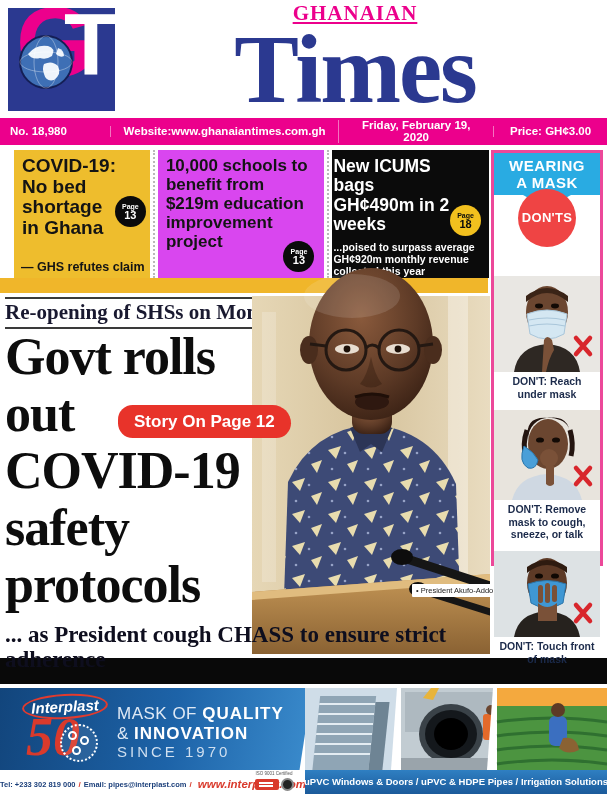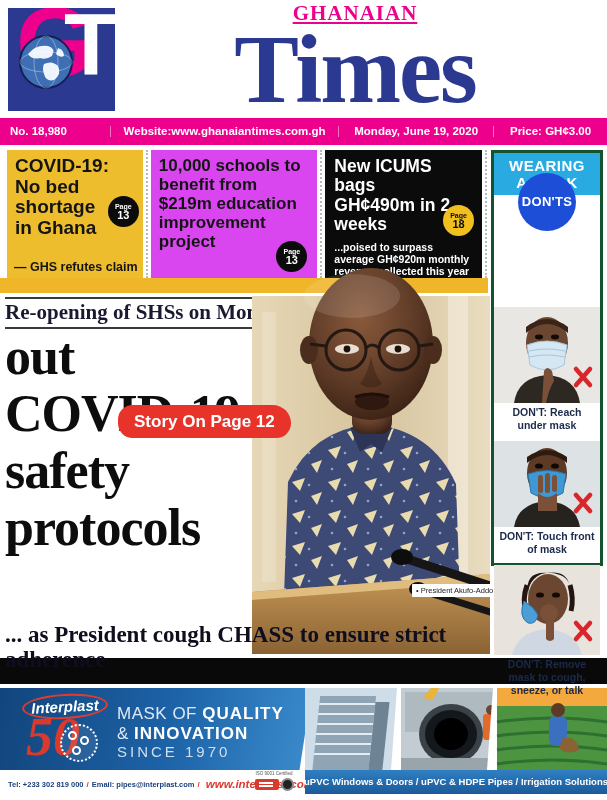--- a/index.html
+++ b/index.html
@@ -19,29 +19,29 @@
 
   
   .infobar { position:absolute; left:0; top:118px; width:607px; height:27px; background:#ec008c; display:flex; align-items:center; color:#fff; font:bold 11.5px/1 "Liberation Sans",sans-serif; }
   .infobar .cell { padding:0 10px; text-align:center; }
   .infobar .c1 { width:112px; text-align:left; }
   .infobar .c2 { width:233px; border-left:1px solid rgba(255,255,255,.45); }
   .infobar .c3 { width:158px; border-left:1px solid rgba(255,255,255,.45); }
   .infobar .c4 { width:116px; border-left:1px solid rgba(255,255,255,.45); }
 
   
-  .topstories { position:absolute; left:7px; top:150px; width:483px; height:128px; display:flex; }
+  .topstories { position:absolute; left:14px; top:150px; width:483px; height:128px; display:flex; }
   .vsep { border-left:2px dotted #b9b9b9; margin:0 3px; }
   .box { position:relative; height:128px; }
   .box1 { width:137px; background:#eebd2d; padding:6px 8px; }
   .box1 .t { font:bold 19px/1.08 "Liberation Sans",sans-serif; color:#141414; width:96px; }
   .box1 .s { position:absolute; left:7px; bottom:5px; font:bold 12.5px/1 "Liberation Sans",sans-serif; color:#141414; white-space:nowrap; }
   .box2 { width:168px; background:#d946ef; padding:6px 8px; }
   .box2 .t { font:bold 17px/1.12 "Liberation Sans",sans-serif; color:#141414; }
-  .box3 { width:158px; background:#0b0b0b; padding:7px 9px; }
+  .box3 { width:158px; background:#0b0b0b; padding:7px 1px; }
   .box3 .t { font:bold 17.5px/1.1 "Liberation Sans",sans-serif; color:#fff; width:120px; }
   .box3 .s { font:bold 10.5px/1.15 "Liberation Sans",sans-serif; color:#fff; margin-top:7px; }
   .pg { position:absolute; width:31px; height:31px; border-radius:50%; display:flex; flex-direction:column; align-items:center; justify-content:center; line-height:1; }
   .pg .pl { font:bold 7px/1 "Liberation Sans",sans-serif; }
   .pg .pn { font:bold 11px/1 "Liberation Sans",sans-serif; }
   .pg-dark { background:#0b0b0b; color:#fff; }
   .pg-yellow { background:#f2c01e; color:#0b0b0b; }
 
   
   .ystrip { position:absolute; left:0; top:278px; width:488px; height:15px; background:#f0b62a; }
@@ -50,43 +50,43 @@
   
   .photo { position:absolute; left:252px; top:252px; width:238px; height:402px; z-index:2; }
   .caption { position:absolute; left:412px; top:584px; background:#fff; padding:2px 4px; font:7.5px/1.2 "Liberation Sans",sans-serif; color:#222; z-index:4; border-radius:1px; }
 
   
   .headline { position:absolute; left:5px; top:328px; width:480px; z-index:3; font:bold 52px/57px "Liberation Serif",serif; color:#0d0d0d; letter-spacing:-1px; text-shadow:1.5px 0 0 #fff, -1.5px 0 0 #fff, 0 1.5px 0 #fff, 0 -1.5px 0 #fff; }
   .storybadge { position:absolute; left:118px; top:405px; background:#e8332a; color:#fff; font:bold 17px/1 "Liberation Sans",sans-serif; padding:8px 16px; border-radius:16px 20px 16px 16px; z-index:4; letter-spacing:0; }
   .subhead { position:absolute; left:5px; top:622px; width:483px; font:bold 23px/1.1 "Liberation Serif",serif; color:#0e0e1e; z-index:3; }
 
   
-  .maskpanel { position:absolute; left:491px; top:150px; width:112px; height:416px; background:#fff; border:3px solid #14532d; z-index:5; }
+  .maskpanel { position:absolute; left:491px; top:150px; width:112px; height:416px; background:#fff; border:3px solid #ec4899; z-index:5; }
   .maskhead { background:#29abe2; height:42px; text-align:center; padding-top:5px; font:bold 15px/1.1 "Liberation Sans",sans-serif; color:#fff; letter-spacing:.5px; }
   .notch { width:0; height:0; margin:0 auto; border-left:24px solid transparent; border-right:24px solid transparent; border-top:13px solid #29abe2; }
-  .dontsbadge { position:absolute; left:50%; top:20px; transform:translateX(-50%); width:58px; height:58px; border-radius:50%; background:#1d4ed8; color:#fff; font:bold 13px/58px "Liberation Sans",sans-serif; text-align:center; letter-spacing:.3px; }
+  .dontsbadge { position:absolute; left:50%; top:36px; transform:translateX(-50%); width:58px; height:58px; border-radius:50%; background:#ef4444; color:#fff; font:bold 13px/58px "Liberation Sans",sans-serif; text-align:center; letter-spacing:.3px; }
   .dontitem { text-align:center; }
   .dontitem svg { display:block; }
   .dont-cap { font:bold 10.5px/1.2 "Liberation Sans",sans-serif; color:#1b2a4a; padding:3px 4px 4px; }
-  .mi1 { margin-top:99px; }
+  .mi1 { margin-top:68px; }
 
   
   .blackbar { position:absolute; left:0; top:658px; width:607px; height:26px; background:#090909; }
   .ad { position:absolute; left:0; top:688px; width:607px; height:112px; background:#fff; }
   .adblue { position:absolute; left:0; top:0; width:312px; height:82px; background:linear-gradient(100deg,#12457c 0%, #1d63a8 55%, #3b8ccd 100%); clip-path:polygon(0 0, 100% 0, 96% 100%, 0 100%); }
   .ip-logo { position:absolute; left:22px; top:6px; width:86px; font:italic bold 15px/1 "Liberation Sans",sans-serif; color:#fff; text-align:center; border:2px solid #e23b2e; border-radius:50%; padding:3px 2px; transform:rotate(-3deg); }
   .fifty { position:absolute; left:26px; top:22px; font:italic bold 54px/1 "Liberation Serif",serif; color:#d93a2c; }
   .fifty-em { position:absolute; left:60px; top:36px; width:38px; height:38px; border:2px dotted #fff; border-radius:50%; background:rgba(255,255,255,.08); }
   .fifty-em i { position:absolute; width:9px; height:9px; border:2px solid #fff; border-radius:50%; }
   .adtext { position:absolute; left:117px; top:16px; color:#fff; }
   .adtext .l1, .adtext .l2 { font:17px/1.15 "Liberation Sans",sans-serif; color:#dfe9f5; letter-spacing:.5px; }
   .adtext b { color:#fff; letter-spacing:1px; }
   .adsince { position:absolute; left:117px; top:56px; font:15px/1 "Liberation Sans",sans-serif; color:#cfdff0; letter-spacing:3px; }
   .adphotos { position:absolute; left:305px; top:0; width:302px; height:82px; }
-  .adcontact { position:absolute; left:0; top:82px; width:305px; height:30px; background:#fff; display:flex; align-items:center; padding-left:8px; white-space:nowrap; }
+  .adcontact { position:absolute; left:0; top:82px; width:305px; height:30px; background:#fff; display:flex; align-items:center; white-space:nowrap; }
   .adcontact .sm { font:bold 7.5px/1 "Liberation Sans",sans-serif; color:#1b3f7a; }
   .adcontact .web { font:italic bold 11.5px/1 "Liberation Sans",sans-serif; color:#d93a2c; margin-left:3px; }
   .adcontact .sl { font:bold 8px/1 "Liberation Sans",sans-serif; color:#d93a2c; margin:0 3px; }
   .iso { position:absolute; left:250px; top:84px; width:48px; text-align:center; }
   .iso .isotxt { font:4.5px/1 "Liberation Sans",sans-serif; color:#555; }
   .iso .isoshapes { display:flex; align-items:center; justify-content:center; gap:2px; margin-top:1px; }
   .iso .r { width:24px; height:11px; background:#d93a2c; border-radius:2px; position:relative; }
   .iso .r::after { content:""; position:absolute; left:4px; top:3px; width:14px; height:2px; background:#fff; box-shadow:0 3px 0 #fff; }
   .iso .c { width:13px; height:13px; border-radius:50%; background:#222; border:2px solid #888; }
   .adproducts { position:absolute; left:305px; top:82px; width:302px; height:24px; background:linear-gradient(180deg,#2f7fc2,#1b5a9a); display:flex; align-items:center; justify-content:center; font:bold 9.5px/1 "Liberation Sans",sans-serif; color:#fff; white-space:nowrap; }
@@ -112,21 +112,21 @@
     <div class="brandblock">
       <div class="brand-top">GHANAIAN</div>
       <div class="brand">Times</div>
       <div class="tagline">Most Authoritative Newspaper</div>
     </div>
   </header>
 
   <div class="infobar">
     <div class="cell c1">No. 18,980</div>
     <div class="cell c2">Website:www.ghanaiantimes.com.gh</div>
-    <div class="cell c3">Monday, June 19, 2020</div>
+    <div class="cell c3">Friday, February 19, 2020</div>
     <div class="cell c4">Price: GH¢3.00</div>
   </div>
 
   <div class="topstories">
     <div class="box box1">
       <div class="t">COVID-19: No bed shortage in Ghana</div>
       <div class="pg pg-dark" style="right:4px; top:46px;">
         <span class="pl">Page</span>
         <span class="pn">13</span>
       </div>
@@ -212,20 +212,21 @@
 
     <g stroke="#161616" stroke-linecap="round">
       <line x1="238" y1="334" x2="152" y2="306" stroke-width="9"></line>
       <line x1="238" y1="360" x2="168" y2="338" stroke-width="7"></line>
     </g>
     <ellipse cx="150" cy="305" rx="11" ry="8" fill="#0d0d0d"></ellipse>
     <ellipse cx="166" cy="337" rx="9" ry="7" fill="#0d0d0d"></ellipse>
   </svg>
 
   <div class="headline">
+    <div>Govt rolls</div>
     <div>out</div>
     <div>COVID-19</div>
     <div>safety</div>
     <div>protocols</div>
   </div>
   <div class="storybadge">Story On Page 12</div>
   <div class="caption">• President Akufo-Addo</div>
   <div class="subhead">... as President cough CHASS to ensure strict adherence</div>
 
   <aside class="maskpanel">
@@ -246,20 +247,41 @@
         <ellipse cx="61" cy="30" rx="4" ry="2.4" fill="#120a05"></ellipse>
         <path d="M33 38 Q53 30 73 38 L70 58 Q53 68 36 58 Z" fill="#d4e7f2" stroke="#a9c6da"></path>
         <path d="M35 44 Q53 40 71 44 M35 50 Q53 46 71 50" stroke="#a9c6da" fill="none"></path>
         <path d="M48 96 L50 64 Q53 58 58 64 L60 74 Q55 82 52 96 Z" fill="#7a5138"></path>
         <g>
             <path d="M82 62 L96 78 M96 62 L82 78" stroke="#d8262c" stroke-width="4.5" stroke-linecap="round"></path>
           </g>
       </svg>
       <div class="dont-cap">
         <b>DON'T:</b><span> Reach under mask</span>
+      </div>
+    </div>
+
+    <div class="dontitem" style="margin-top:6px;">
+      <svg width="106" height="90" viewBox="0 0 106 90">
+        <rect width="106" height="90" fill="#e8e4dd"></rect>
+        <path d="M18 90 Q24 66 53 64 Q82 66 88 90 Z" fill="#cfd8e2"></path>
+        <ellipse cx="54" cy="34" rx="20" ry="25" fill="#6b4630"></ellipse>
+        <path d="M34 30 Q30 6 54 8 Q78 4 76 32 Q78 14 66 10 Q50 4 40 14 Q34 20 34 30Z" fill="#241510"></path>
+        <path d="M33 20 Q28 34 32 48 M76 20 Q80 34 77 46" stroke="#241510" stroke-width="5" fill="none"></path>
+        <ellipse cx="46" cy="30" rx="4" ry="2.6" fill="#120a05"></ellipse>
+        <ellipse cx="62" cy="30" rx="4" ry="2.6" fill="#120a05"></ellipse>
+        <path d="M30 36 Q24 52 34 58 Q42 60 44 50 Q40 42 30 36Z" fill="#4a9fd8" stroke="#2b76ab"></path>
+        <circle cx="55" cy="48" r="9" fill="#7a5138"></circle>
+        <path d="M52 56 L52 74 Q56 78 60 74 L60 56 Z" fill="#7a5138"></path>
+        <g>
+            <path d="M82 58 L96 74 M96 58 L82 74" stroke="#d8262c" stroke-width="4.5" stroke-linecap="round"></path>
+          </g>
+      </svg>
+      <div class="dont-cap">
+        <b>DON'T:</b><span> Remove mask to cough, sneeze, or talk</span>
       </div>
     </div>
 
     <div class="dontitem" style="margin-top:6px;">
       <svg width="106" height="86" viewBox="0 0 106 86">
         <rect width="106" height="86" fill="#dde2e4"></rect>
         <path d="M20 86 Q24 62 53 60 Q82 62 86 86 Z" fill="#26221e"></path>
         <ellipse cx="53" cy="32" rx="20" ry="25" fill="#5d3a26"></ellipse>
         <path d="M33 22 Q53 6 73 22 L73 16 Q53 2 33 16 Z" fill="#2e1b10"></path>
         <ellipse cx="45" cy="25" rx="4" ry="2.6" fill="#0f0803"></ellipse>
@@ -272,41 +294,20 @@
           <path d="M44 52 Q53 60 63 52 L63 70 L44 70 Z"></path>
         </g>
         <g>
             <path d="M82 54 L96 70 M96 54 L82 70" stroke="#d8262c" stroke-width="4.5" stroke-linecap="round"></path>
           </g>
       </svg>
       <div class="dont-cap">
         <b>DON'T:</b><span> Touch front of mask</span>
       </div>
     </div>
-
-    <div class="dontitem" style="margin-top:6px;">
-      <svg width="106" height="90" viewBox="0 0 106 90">
-        <rect width="106" height="90" fill="#e8e4dd"></rect>
-        <path d="M18 90 Q24 66 53 64 Q82 66 88 90 Z" fill="#cfd8e2"></path>
-        <ellipse cx="54" cy="34" rx="20" ry="25" fill="#6b4630"></ellipse>
-        <path d="M34 30 Q30 6 54 8 Q78 4 76 32 Q78 14 66 10 Q50 4 40 14 Q34 20 34 30Z" fill="#241510"></path>
-        <path d="M33 20 Q28 34 32 48 M76 20 Q80 34 77 46" stroke="#241510" stroke-width="5" fill="none"></path>
-        <ellipse cx="46" cy="30" rx="4" ry="2.6" fill="#120a05"></ellipse>
-        <ellipse cx="62" cy="30" rx="4" ry="2.6" fill="#120a05"></ellipse>
-        <path d="M30 36 Q24 52 34 58 Q42 60 44 50 Q40 42 30 36Z" fill="#4a9fd8" stroke="#2b76ab"></path>
-        <circle cx="55" cy="48" r="9" fill="#7a5138"></circle>
-        <path d="M52 56 L52 74 Q56 78 60 74 L60 56 Z" fill="#7a5138"></path>
-        <g>
-            <path d="M82 58 L96 74 M96 58 L82 74" stroke="#d8262c" stroke-width="4.5" stroke-linecap="round"></path>
-          </g>
-      </svg>
-      <div class="dont-cap">
-        <b>DON'T:</b><span> Remove mask to cough, sneeze, or talk</span>
-      </div>
-    </div>
   </aside>
 
   <div class="blackbar"></div>
 
   <div class="ad">
     <div class="adblue">
       <div class="ip-logo">Interplast</div>
       <div class="fifty">50</div>
       <div class="fifty-em">
         <i style="left:6px;top:5px;"></i>

